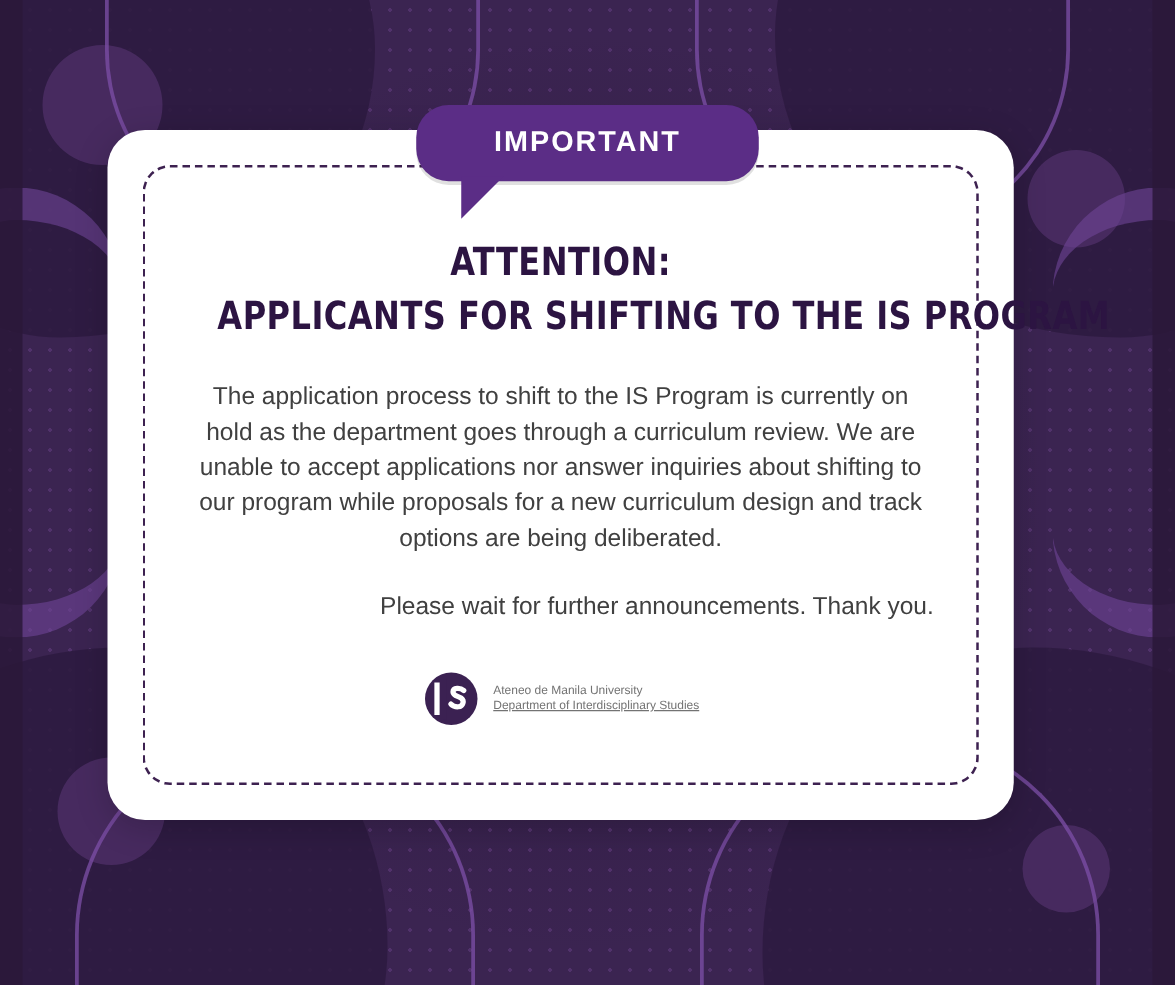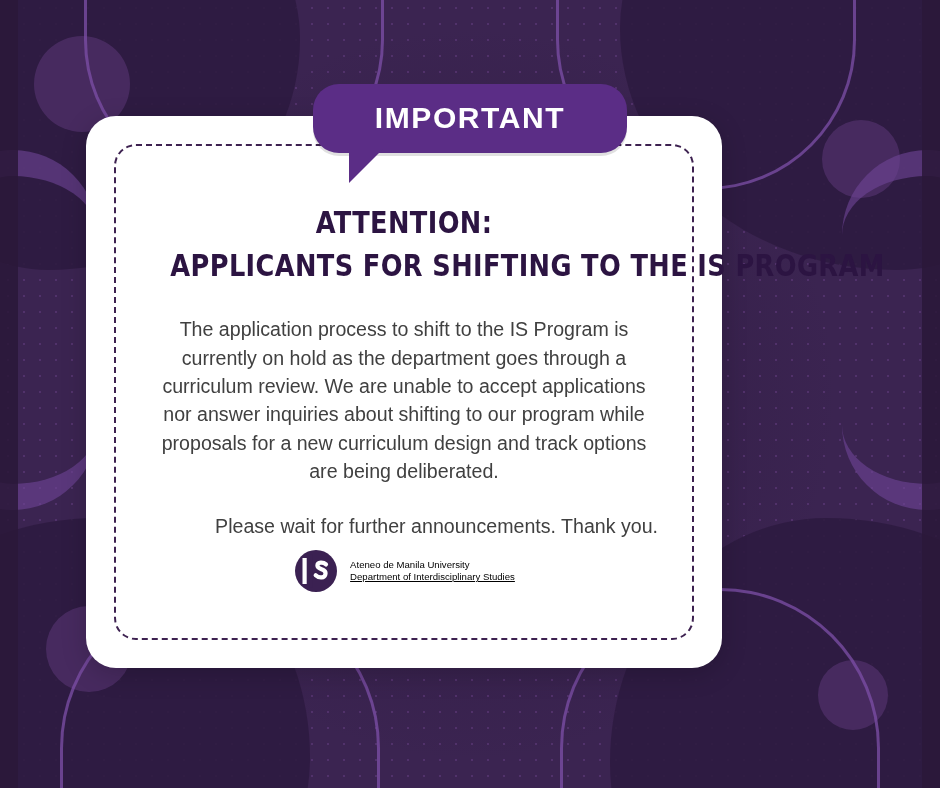--- a/index.html
+++ b/index.html
@@ -73,22 +73,22 @@
     border-radius: 200px;
     opacity: .6;
   }
   .sw1 { left: -72px; top: 150px; border-right: none; }
   .sw2 { right: -72px; top: 150px; border-left: none; }
 
   
   .card {
     position: absolute;
     left: 86px;
-    top: 116px;
-    width: 636px;
+    top: 104px;
+    width: 725px;
     height: 552px;
     background: #ffffff;
     border-radius: 30px;
     box-shadow: 0 6px 26px rgba(0,0,0,.18);
   }
   .dashed {
     position: absolute;
     left: 28px; top: 28px; right: 28px; bottom: 28px;
     border: 2px dashed #3d2150;
     border-radius: 22px;
@@ -106,21 +106,21 @@
   }
   .banner {
     position: relative;
     background: #5b2d86;
     color: #ffffff;
     border-radius: 26px;
     padding: 16px 62px 18px;
     text-align: center;
     letter-spacing: 1.6px;
     line-height: 1.18;
-    font-size: 30px;
+    font-size: 23px;
     font-weight: bold;
     box-shadow: 0 3px 0 rgba(0,0,0,.12);
   }
   .banner .l1, .banner .l2 { display: block; }
   .banner::after {
     content: "";
     position: absolute;
     left: 36px;
     bottom: -30px;
     width: 0; height: 0;
@@ -166,21 +166,21 @@
     justify-content: center;
     gap: 11px;
   }
   .logo-mark {
     position: relative;
     width: 46px; height: 46px;
     flex: 0 0 auto;
   }
   .logo-text {
     text-align: left;
-    color: #000000;
+    color: #737373;
     line-height: 1.25;
   }
   .logo-text .lt1 { display: block; font-size: 9.6px; }
   .logo-text .lt2 { display: block; font-size: 9.6px; text-decoration: underline; }
 </style>
 </head>
 <body>
 
 <div id="poster">
 

